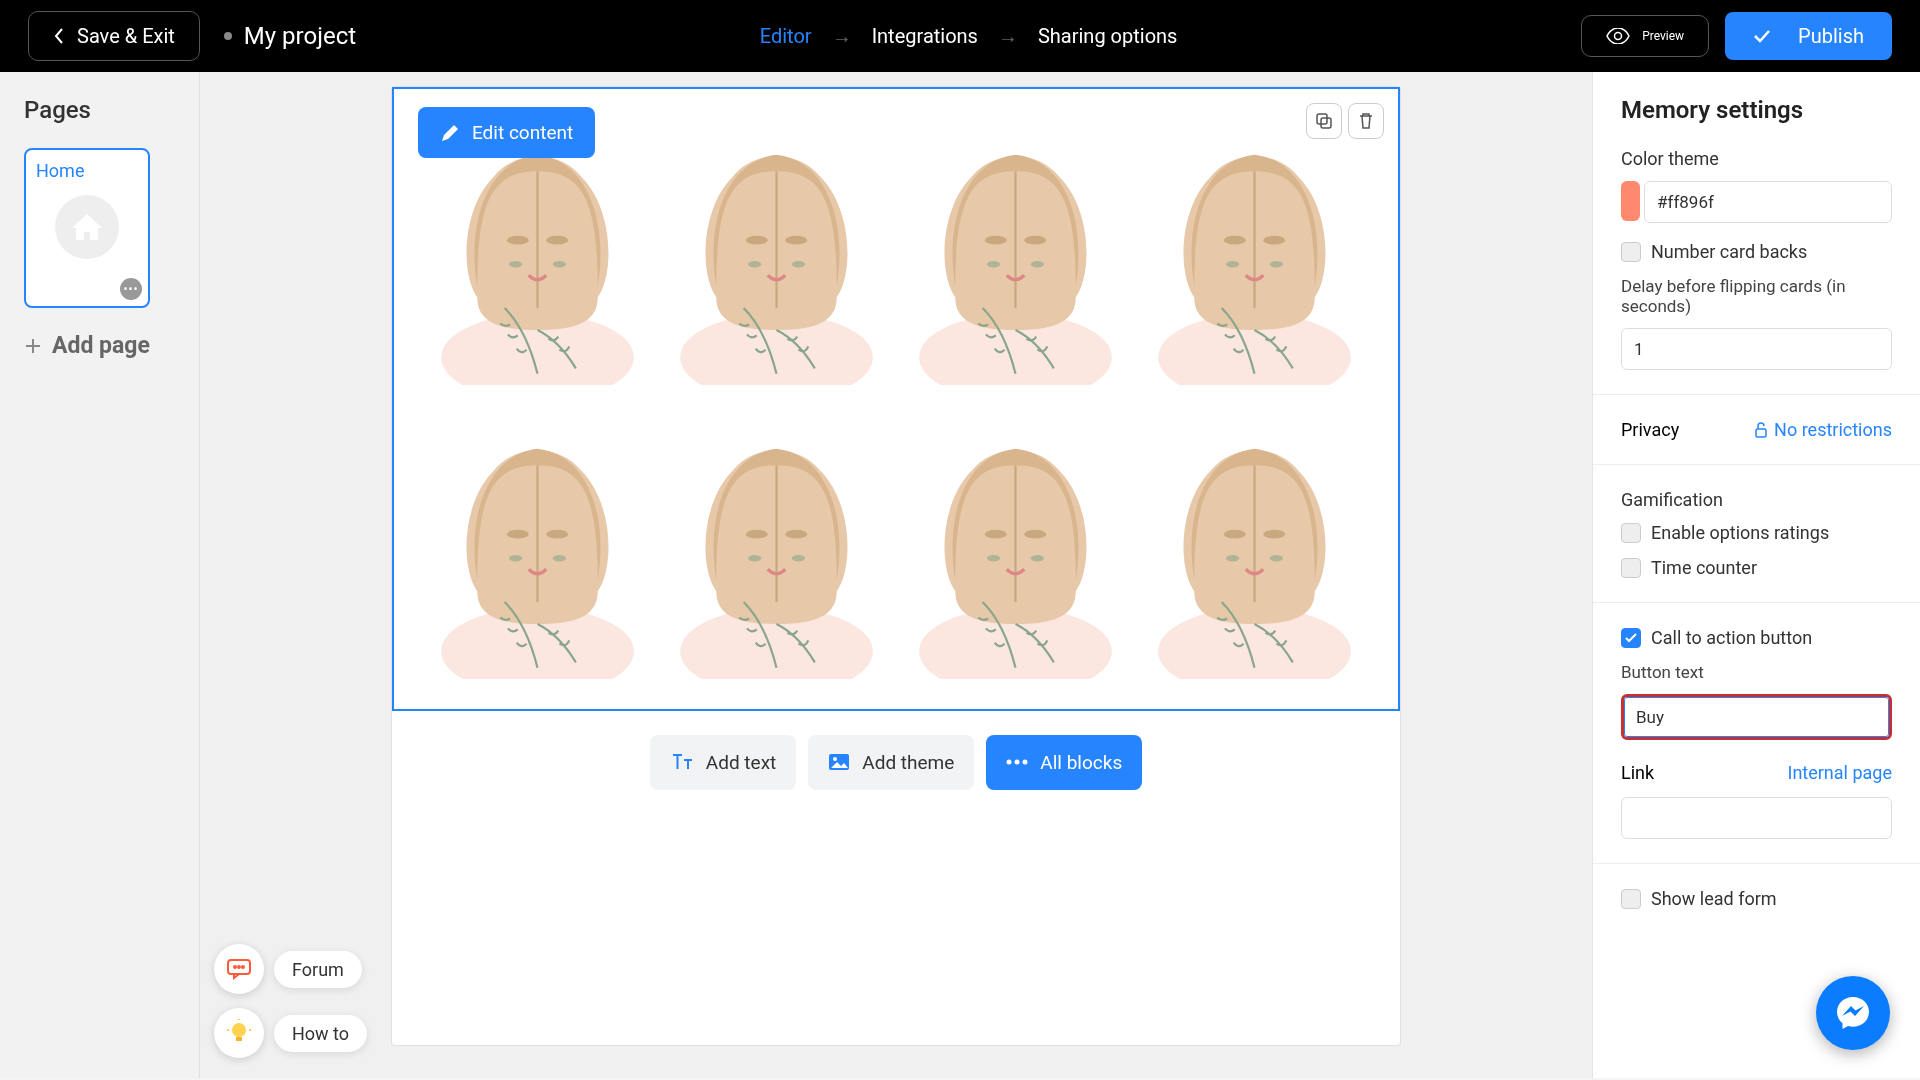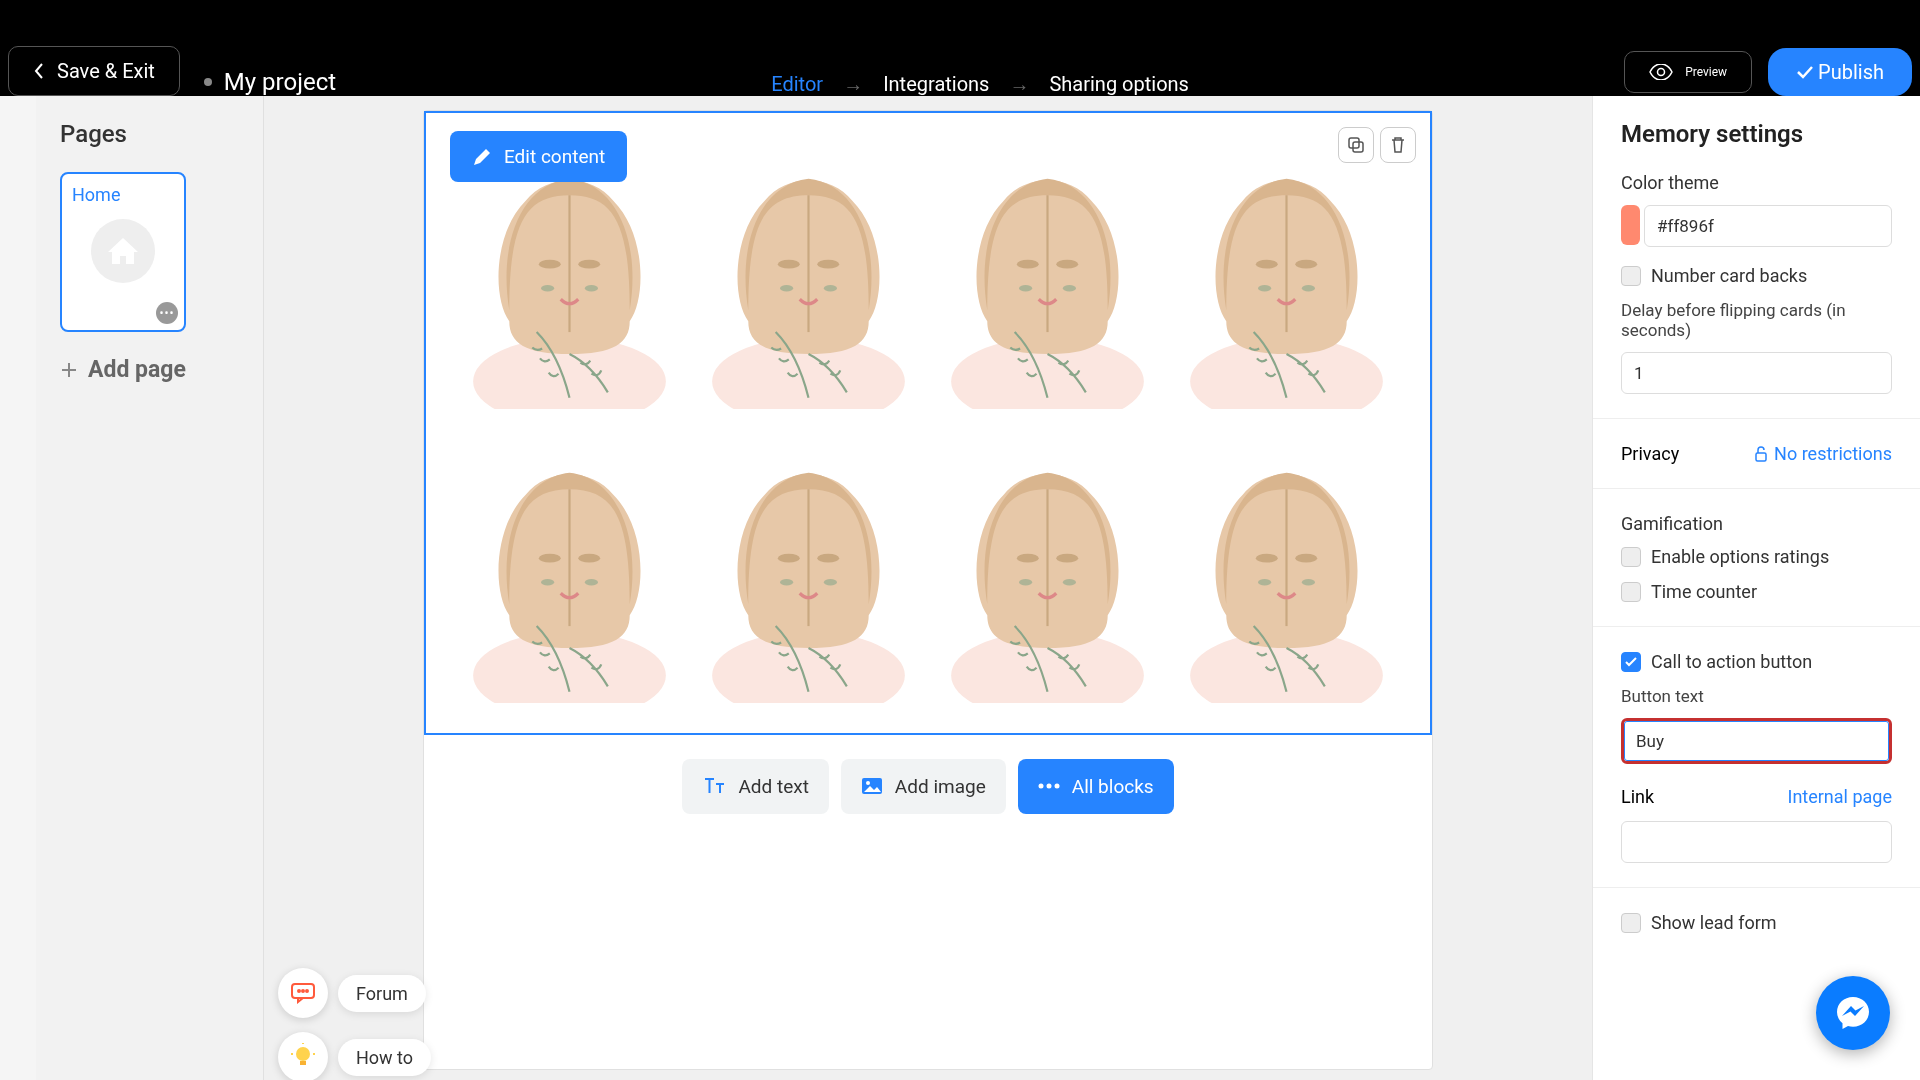--- a/index.html
+++ b/index.html
@@ -1,35 +1,35 @@
 <!DOCTYPE html>
 <html><head>
 <meta charset="utf-8">
 <style>
 * { box-sizing: border-box; margin: 0; padding: 0; font-family: -apple-system, BlinkMacSystemFont, "Segoe UI", Roboto, Helvetica, Arial, sans-serif; }
 body { width: 1920px; height: 1080px; overflow: hidden; background: #f5f5f5; }
 
 
-.topbar { background: #000; color: #fff; height: 96px; display: flex; align-items: flex-end; padding: 0 8px; gap: 24px; }
+.topbar { background: #000; color: #fff; height: 72px; display: flex; align-items: center; padding: 0 28px; gap: 24px; }
 .save-btn { background: transparent; border: 1px solid #555; color: #fff; border-radius: 10px; padding: 12px 24px; display: flex; align-items: center; gap: 12px; font-size: 20px; cursor: pointer; }
 .project-name { color: #fff; font-size: 24px; display: flex; align-items: center; gap: 12px; }
 .project-dot { width: 8px; height: 8px; background: #888; border-radius: 50%; }
 .top-center { flex: 1; display: flex; justify-content: center; align-items: center; gap: 20px; font-size: 20px; }
 .top-tab { color: #fff; cursor: pointer; }
 .top-tab.active { color: #2684ff; }
 .arrow { color: #666; }
 .top-right { display: flex; align-items: center; gap: 16px; }
 .preview-btn { background: transparent; border: 1px solid #555; color: #fff; border-radius: 10px; padding: 12px 24px; display: flex; align-items: center; gap: 12px; font-size: 12px; cursor: pointer; }
-.publish-btn { background: #2684ff; border: none; color: #fff; border-radius: 18px; padding: 12px 28px; display: flex; align-items: center; gap: 4px; font-size: 20px; cursor: pointer; }
+.publish-btn { background: #2684ff; border: none; color: #fff; border-radius: 8px; padding: 12px 28px; display: flex; align-items: center; gap: 27px; font-size: 20px; cursor: pointer; }
 
 
 .layout { display: flex; height: calc(100% - 74px); }
 
 
-.left { width: 228px; background: #f2f2f2; padding: 24px; border-right: 1px solid #e0e0e0; margin-left: 36px; }
+.left { width: 200px; background: #f2f2f2; padding: 24px; border-right: 1px solid #e0e0e0; }
 .left h2 { font-size: 24px; font-weight: 500; color: #333; margin-bottom: 24px; }
 .page-thumb { width: 126px; height: 160px; border: 2px solid #2684ff; border-radius: 8px; background: #fff; padding: 10px; cursor: pointer; position: relative; }
 .page-thumb-label { color: #2684ff; font-size: 18px; }
 .page-thumb-icon { width: 64px; height: 64px; background: #eee; border-radius: 50%; margin: 14px auto 0; display: flex; align-items: center; justify-content: center; }
 .page-thumb-dots { position: absolute; bottom: 6px; right: 6px; width: 22px; height: 22px; border-radius: 50%; background: #999; color: #fff; font-size: 12px; display: flex; align-items: center; justify-content: center; letter-spacing: 1px; }
 .add-page { margin-top: 24px; display: flex; align-items: center; gap: 10px; color: #666; font-size: 23px; cursor: pointer; font-weight: bold; }
 
 
 .canvas-wrap { flex: 1; background: #f0f0f0; display: flex; flex-direction: column; align-items: center; padding-top: 14px; position: relative; }
 .canvas { width: 1010px; background: #fff; border: 1px solid #e0e0e0; border-radius: 4px; min-height: 960px; }
@@ -299,21 +299,21 @@
           <span>Add text</span>
         </button>
         <button class="tool-btn">
           <span class="tool-icon">
               <svg width="22" height="18" viewBox="0 0 22 18" fill="#2684ff">
                 <rect x="1" y="1" width="20" height="16" rx="2" fill="#2684ff"></rect>
                 <circle cx="7" cy="6" r="2" fill="#fff"></circle>
                 <path d="M3 15 L9 9 L13 13 L16 10 L20 15 Z" fill="#fff"></path>
               </svg>
             </span>
-          <span>Add image</span>
+          <span>Add theme</span>
         </button>
         <button class="tool-btn primary">
           <span class="tool-icon">
               <svg width="22" height="6" viewBox="0 0 22 6" fill="#fff">
                 <circle cx="3" cy="3" r="2.5"></circle>
                 <circle cx="11" cy="3" r="2.5"></circle>
                 <circle cx="19" cy="3" r="2.5"></circle>
               </svg>
             </span>
           <span>All blocks</span>

